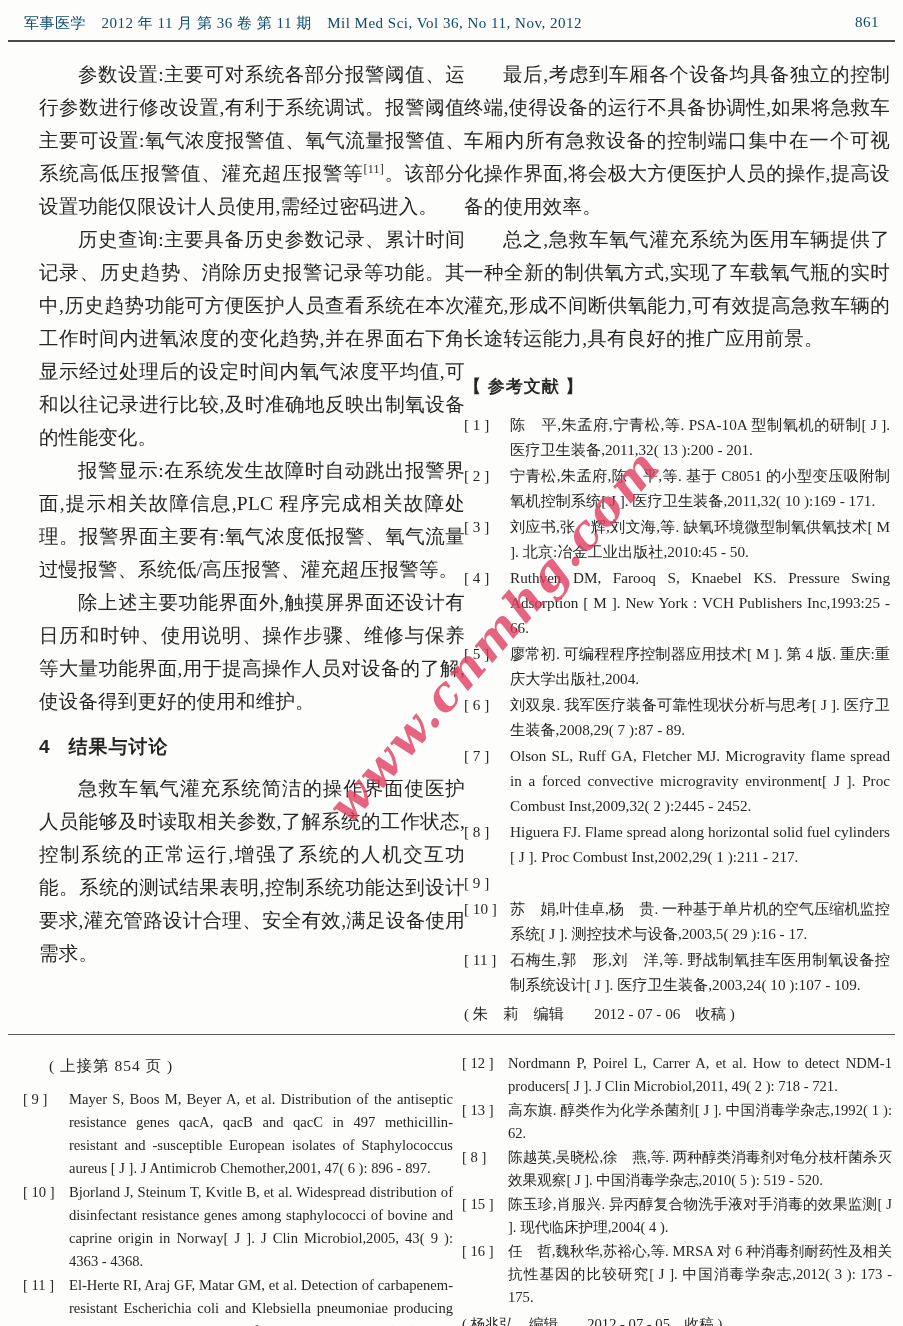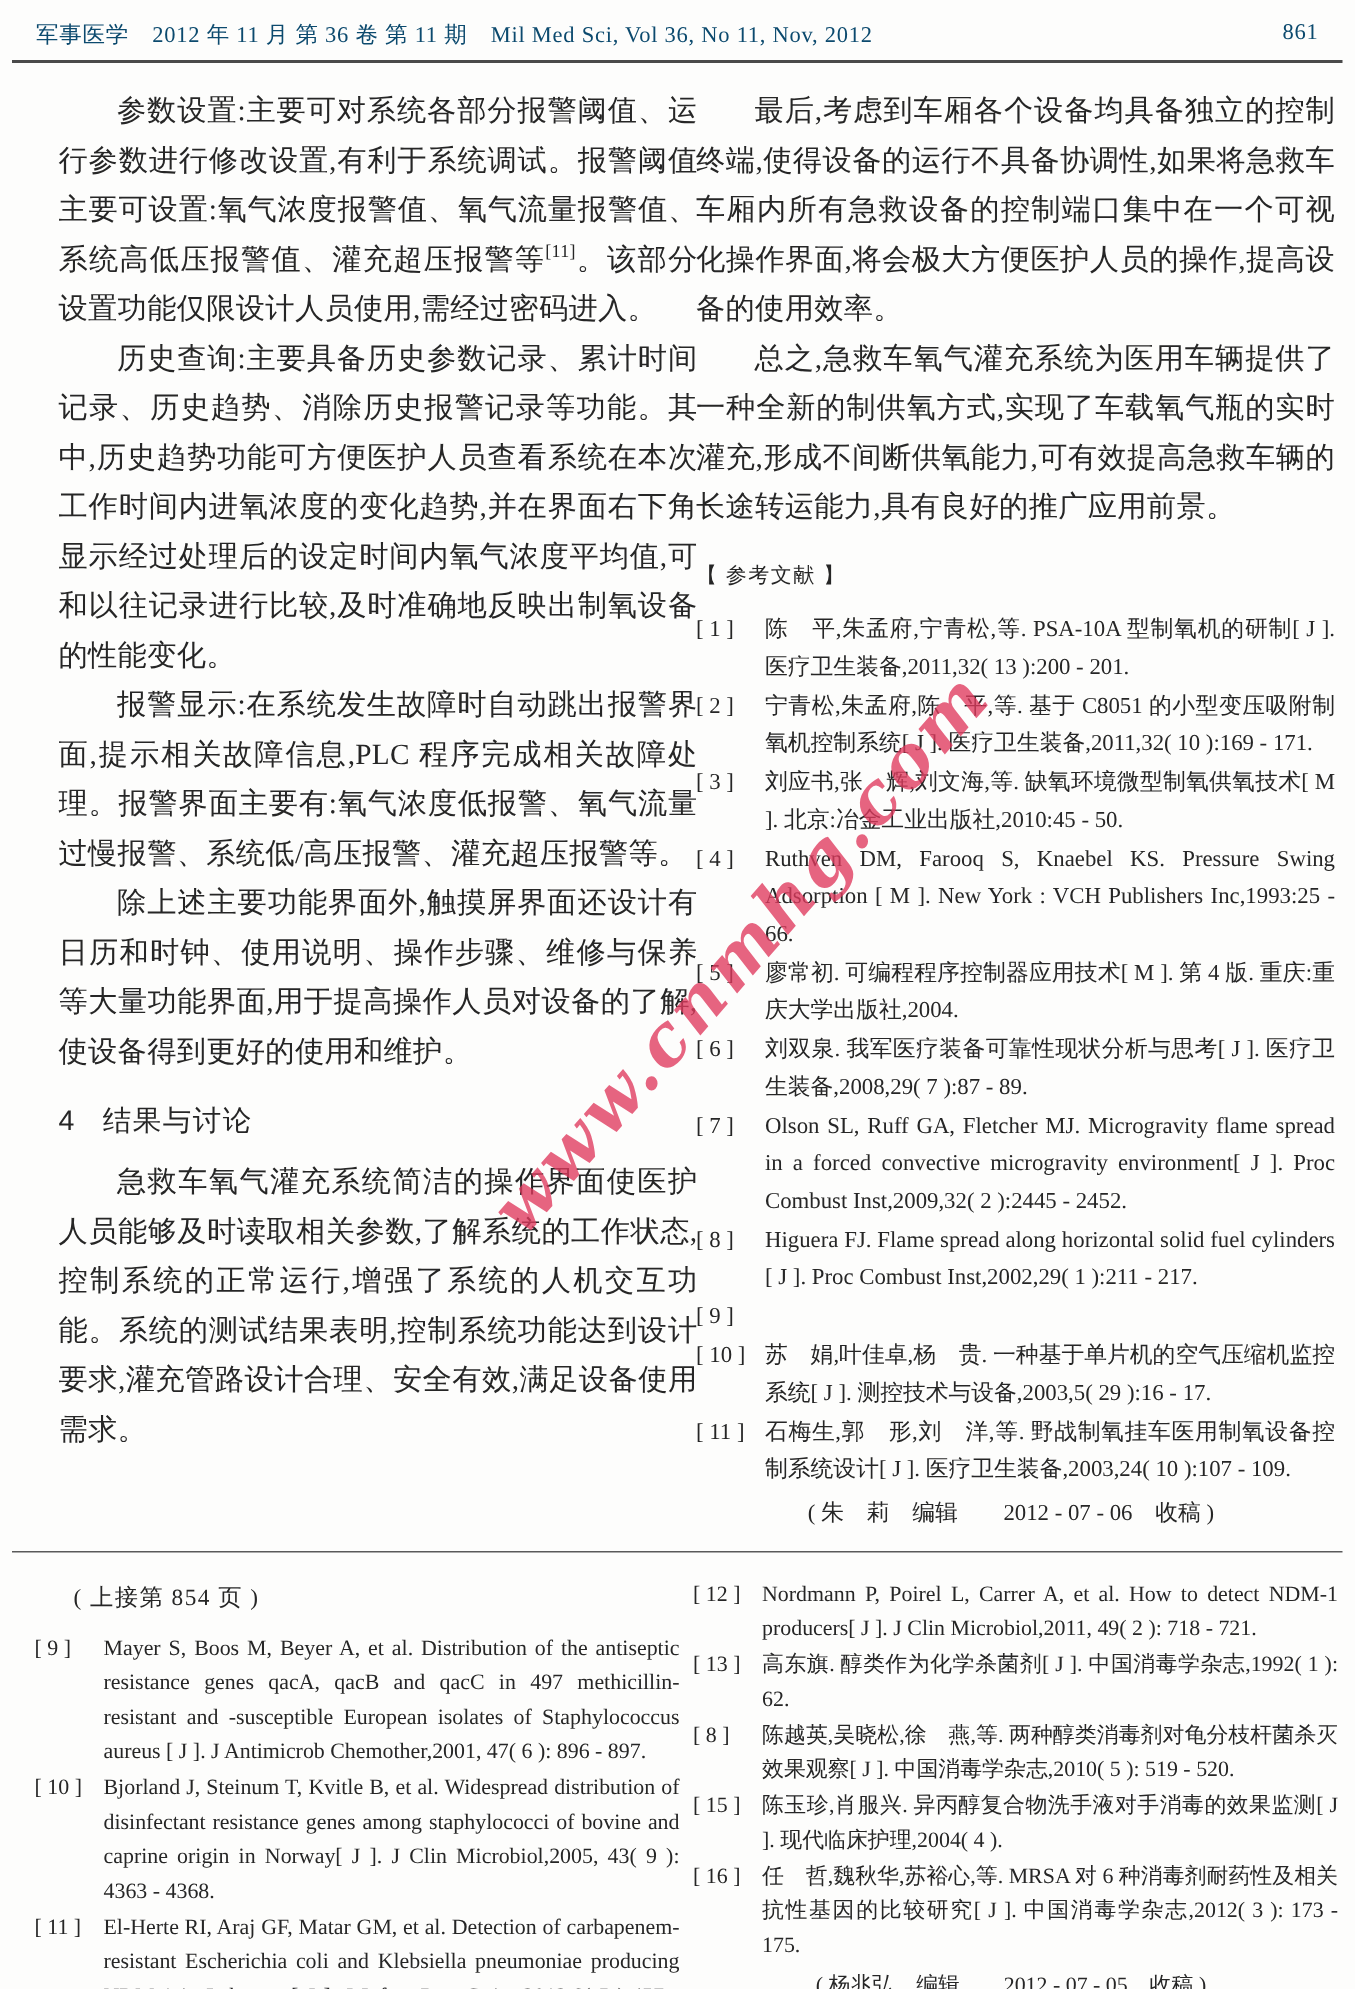--- a/index.html
+++ b/index.html
@@ -16,32 +16,32 @@
   .hdr-rule{position:absolute;top:40px;left:8px;right:8px;height:2px;background:#4a4a4a;}
 
   
   .col{position:absolute;top:58px;width:426px;text-align:justify;}
   .col.left{left:23px;margin-left:16px;}
   .col.right{left:464px;}
   .col p{margin:0;text-indent:2em;font-size:19.5px;line-height:33px;letter-spacing:0.2px;}
   sup{font-size:12px;line-height:0;}
 
   h2.section{margin:16px 0 12px 0;font-family:"Liberation Sans","DejaVu Sans",sans-serif;
-    font-weight:normal;font-size:19px;letter-spacing:1px;text-indent:0;}
+    font-weight:bold;font-size:19px;letter-spacing:1px;text-indent:0;}
   h2.section .no{margin-right:18px;}
 
   h3.refs-head{margin:20px 0 14px 0;font-family:"Liberation Sans","DejaVu Sans",sans-serif;
-    font-weight:normal;font-size:14px;letter-spacing:1px;}
+    font-weight:bold;font-size:17px;letter-spacing:1px;}
 
   ol.reflist{list-style:none;margin:0;padding:0;}
   ol.reflist li{display:flex;font-size:15.2px;line-height:25px;margin:0 0 1px 0;}
   ol.reflist .num{flex:0 0 46px;white-space:nowrap;}
   ol.reflist .txt{flex:1;text-align:justify;}
 
-  .editor-note{margin-top:4px;text-align:center;font-size:15.2px;line-height:25px;padding-right:6px;}
+  .editor-note{margin-top:4px;text-align:left;font-size:15.2px;line-height:25px;padding-right:6px;}
 
   
   .sec-rule{position:absolute;top:1034px;left:8px;right:8px;height:1px;background:#5a5a5a;}
 
   
   .bcol{position:absolute;top:1052px;width:430px;text-align:justify;}
   .bcol.left{left:23px;}
   .bcol.right{left:462px;}
   .continued{font-size:15.5px;line-height:24px;margin:2px 0 10px 26px;letter-spacing:1px;}
   .bcol ol.reflist li{font-size:14.6px;line-height:23px;}

